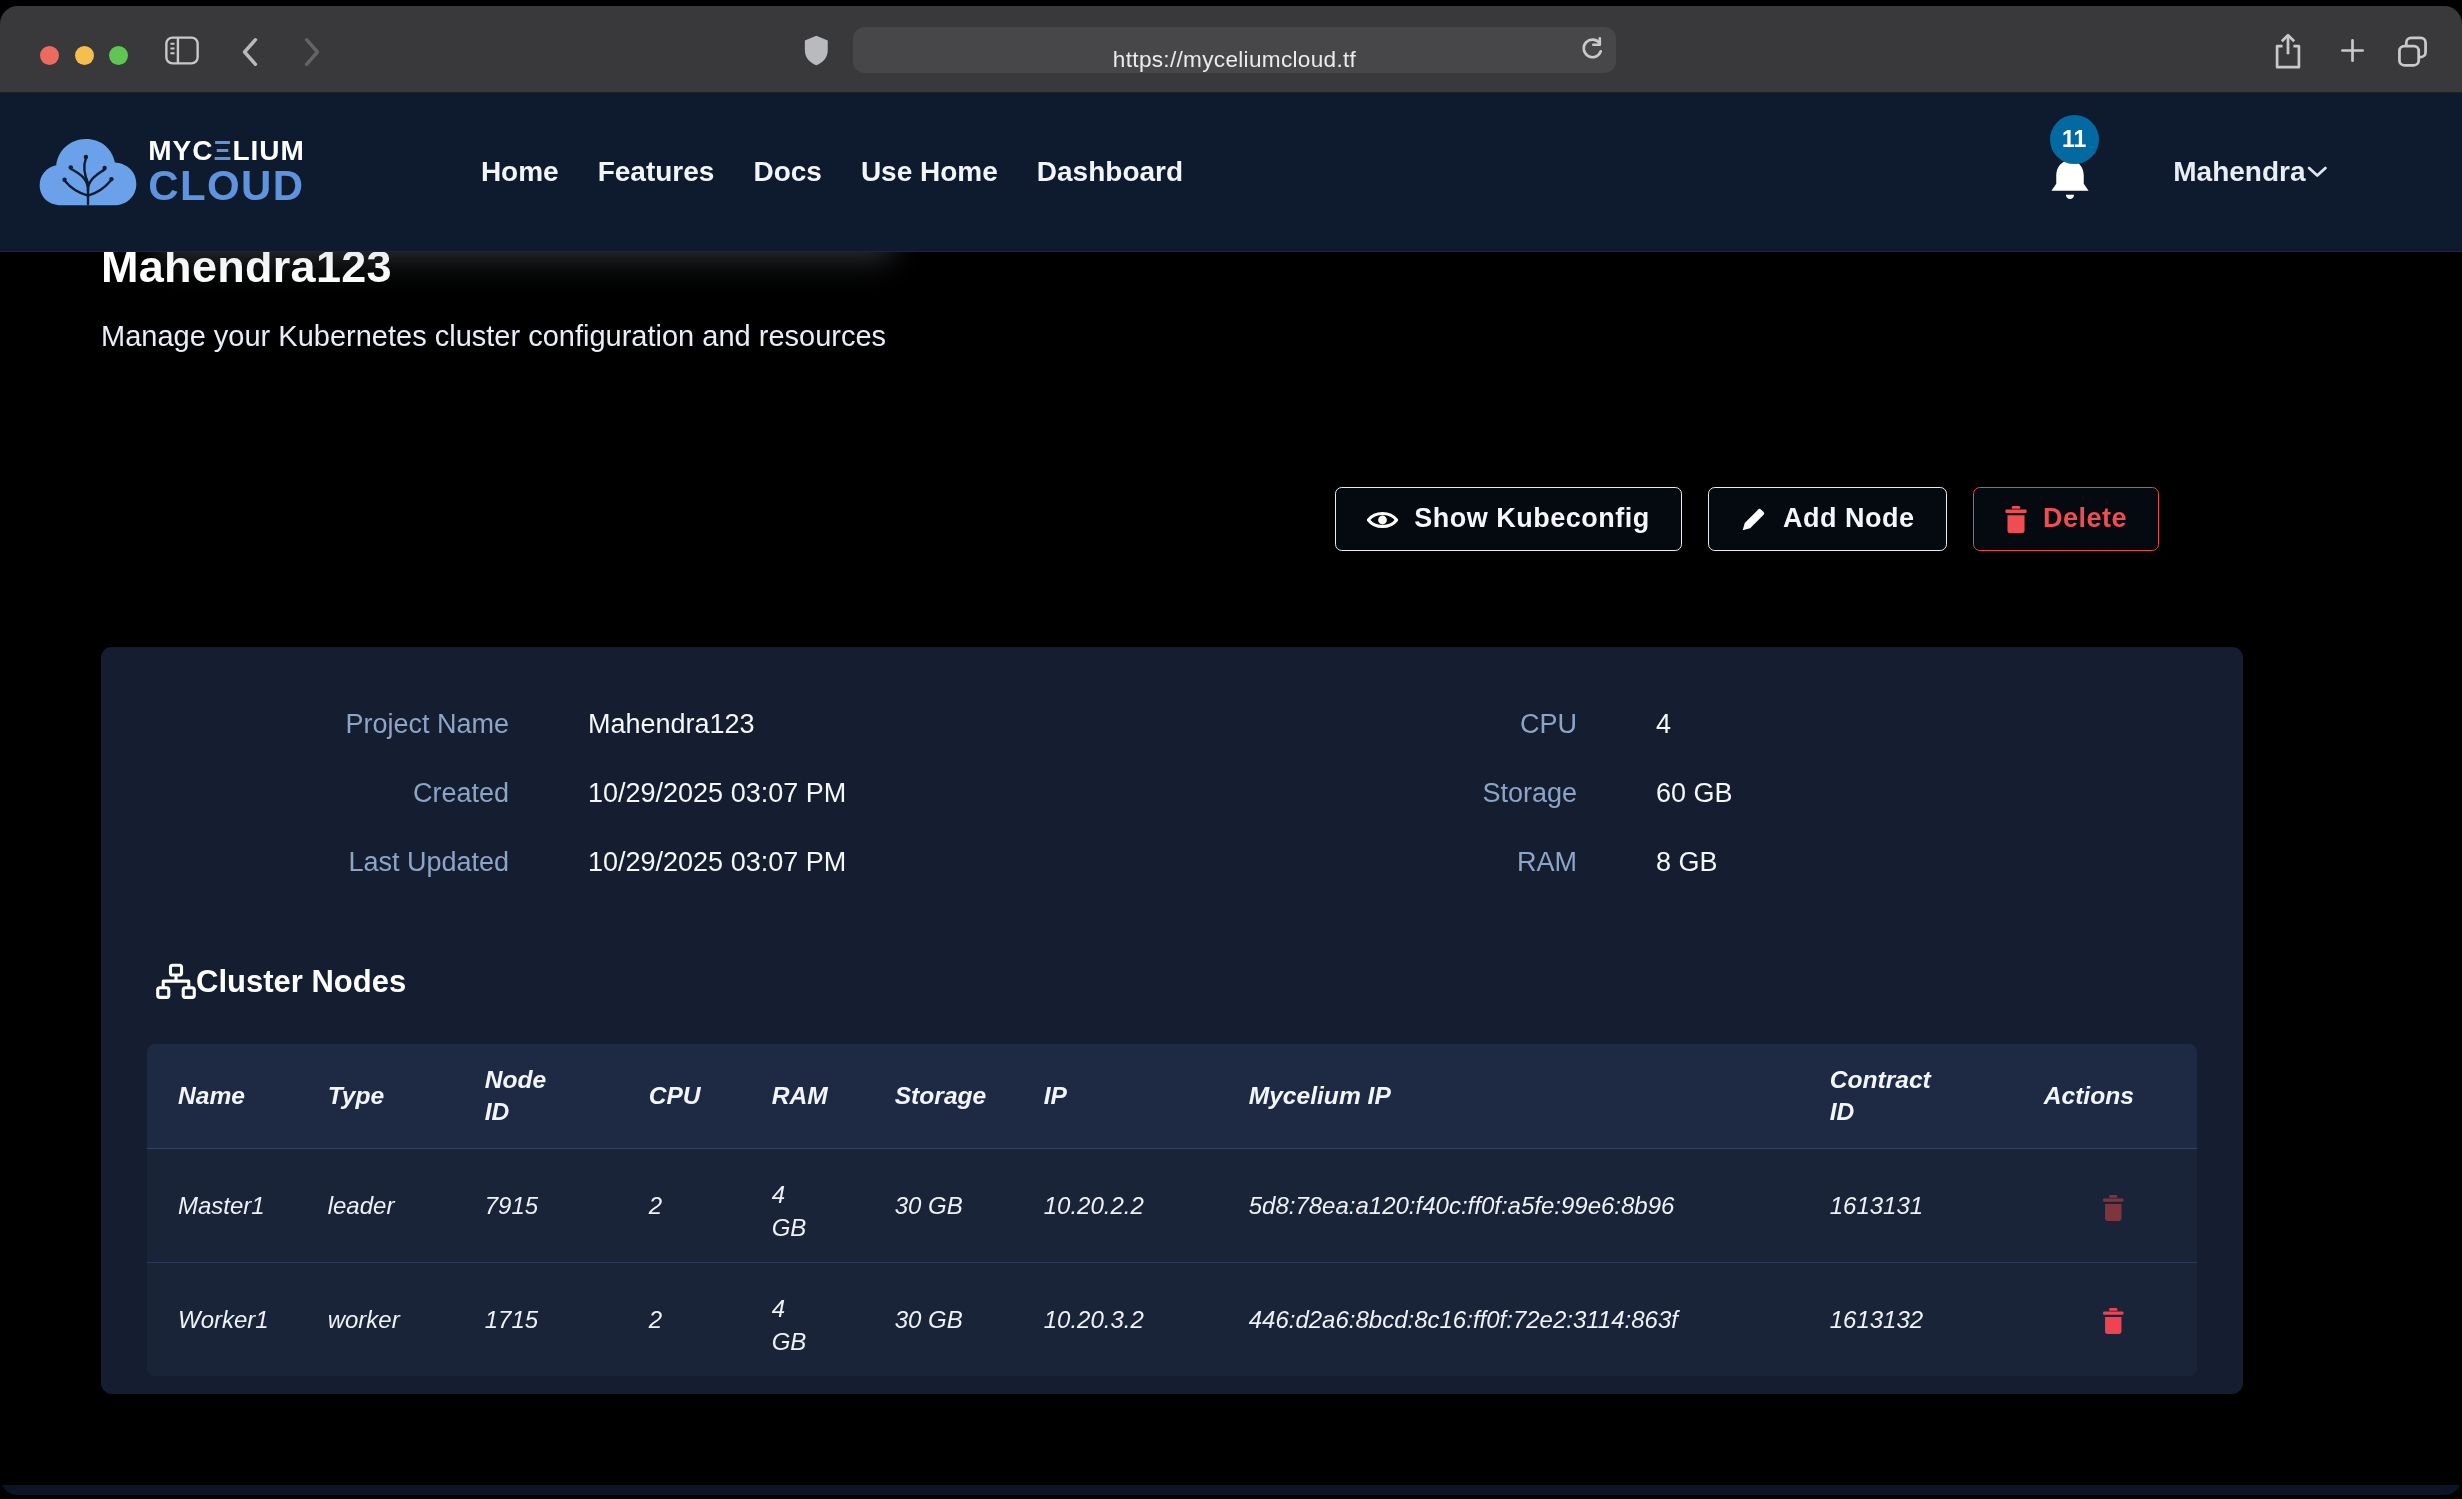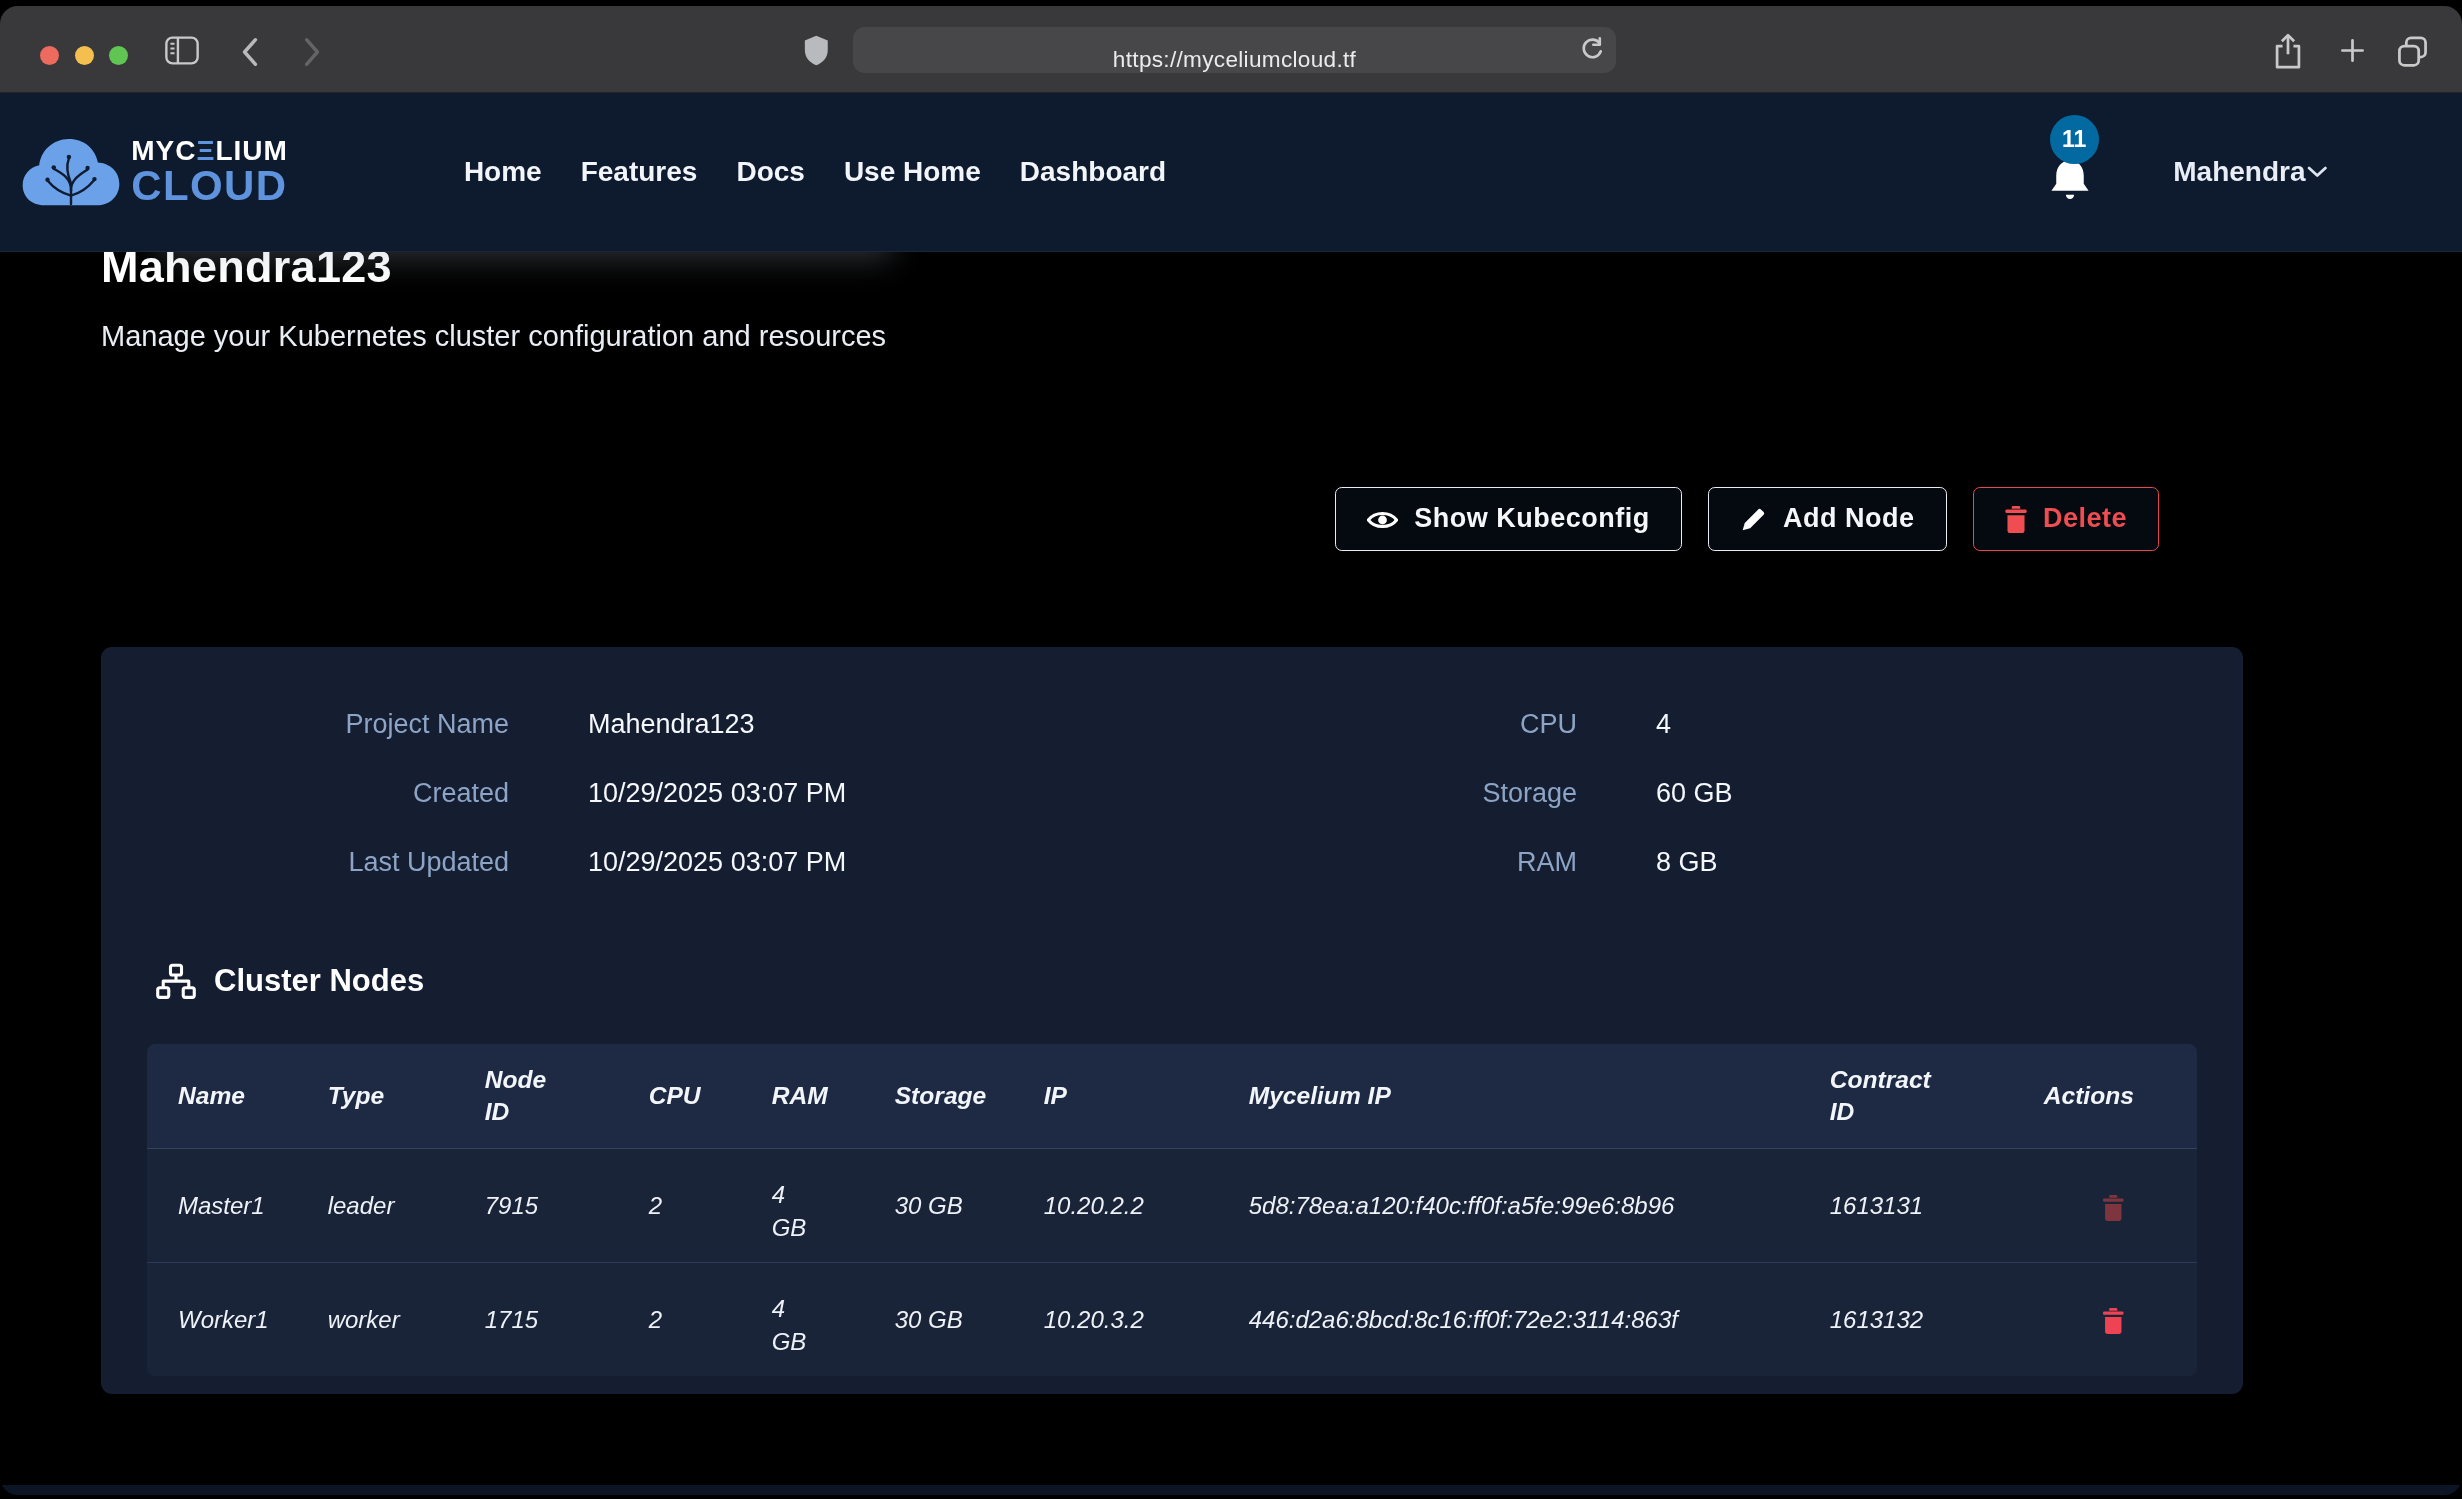--- a/index.html
+++ b/index.html
@@ -16,21 +16,21 @@
   .i-sidebar{ left:165px; top:30px; } .i-back{ left:241px; top:31px; } .i-fwd{ left:303px; top:31px; }
   .i-shield{ left:804px; top:29px; }
   .urlbar { position:absolute; left:853px; top:21px; width:763px; height:46px; border-radius:11.6px; background:#474749;
             display:flex; align-items:flex-end; justify-content:center; }
   .urlbar .url { font-size:22.6px; color:#ebebec; letter-spacing:0.3px; }
   .i-reload{ position:absolute; right:11px; top:10.3px; }
   .i-share{ right:159px; top:27px; left:auto; } .i-plus{ right:96px; top:31px; left:auto; } .i-tabs{ right:33px; top:29px; left:auto; }
 
   
   .site-nav { position:relative; z-index:5; height:159px; background:#0e1b2f; display:flex; align-items:center;
-              padding:0 0 0 19px; border-bottom:0.7px solid rgba(255,255,255,0.05); }
+              padding:0 0 0 36px; border-bottom:0.7px solid rgba(255,255,255,0.05); }
   .logo { display:flex; align-items:center; gap:8.2px; }
   .logo-text .l1 { font-size:28px; font-weight:700; color:#fff; letter-spacing:1px; line-height:1.05; }
   .logo-text .l1 .ebars { color:#5f93dd; }
   .logo-text .l2 { font-size:42px; font-weight:700; color:#5f93dd; letter-spacing:1.4px; line-height:1.0; }
   .nav-links { display:flex; gap:39px; margin-left:176px; }
   .nav-link { font-size:28px; font-weight:700; color:#f2f5f9; cursor:pointer; }
   .nav-right { margin-left:auto; display:flex; align-items:center; padding-right:135px; }
   .bell-wrap { position:relative; margin-right:83px; margin-top:18px; }
   .badge { position:absolute; left:-0.7px; top:-44px; min-width:49px; height:49px; border-radius:50%;
            background:#0369a1; color:#fff; font-size:23px; font-weight:700;
@@ -50,21 +50,21 @@
          border-radius:6.8px; background:rgba(13,22,40,0.4); color:#f5f7fa; font-size:27px; font-weight:700;
          letter-spacing:0.5px; cursor:pointer; }
   .btn.danger { border-color:#e5484d; color:#ef4d52; }
 
   
   .panel { margin:96px 219px 0 101px; background:#151e31; border-radius:11px; padding-bottom:18px; }
   .info-grid { display:grid; grid-template-columns:408px 829px 239px 1fr; row-gap:38px; padding-top:62px; }
   .ig-label { text-align:right; font-size:27px; color:#8da4c6; }
   .ig-value { padding-left:79px; font-size:27px; font-weight:500; color:#f5f8fc; }
 
-  .section-head { display:flex; align-items:center; gap:18px; margin:85px 0 14px 55px; }
+  .section-head { display:flex; align-items:flex-end; margin:85px 0 14px 55px; }
   .section-title { font-size:31px; font-weight:700; color:#fff; }
 
   .table-wrap { margin:44px 46px 0 46px; border-radius:8.2px; overflow:hidden; }
   table { width:100%; border-collapse:collapse; table-layout:fixed;font-style:italic; }
   th { background:#1e2a44; font-size:24.6px; font-weight:700; color:#f2f5f9; text-align:left;
        padding:20.5px 13.7px; vertical-align:middle; border-bottom:1.4px solid #33425f; line-height:1.3; }
   td { background:#1a2439; font-size:24px; color:#eef2f7; padding:18px 13.7px; vertical-align:middle; line-height:1.4; }
   tr.r2 td { border-top:1.4px solid #2d3b59; }
   th:first-child, td:first-child { padding-left:31px; }
   .hdr-narrow { max-width:65px; } .hdr-mid { max-width:103px; }

